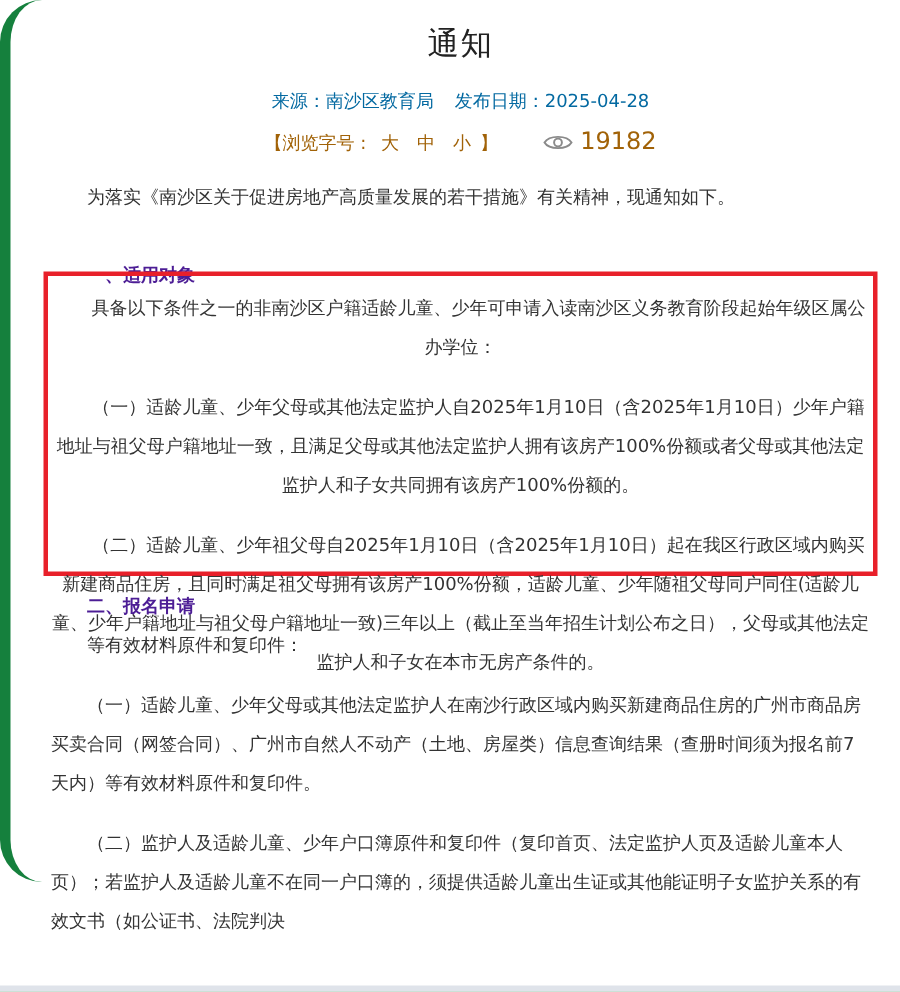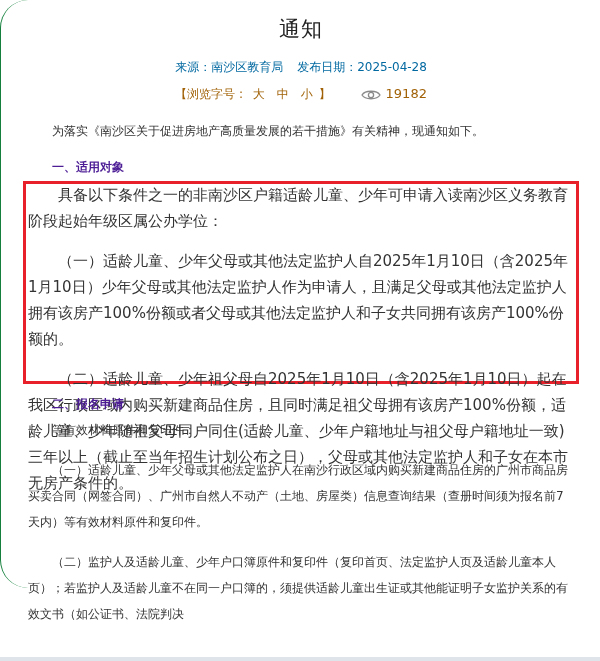--- a/index.html
+++ b/index.html
@@ -13,21 +13,21 @@
       overflow: hidden;
       position: relative;
       font-family: "DejaVu Sans", "Liberation Sans", sans-serif;
       color: #333333;
     }
     .page {
       position: absolute;
       left: 0; top: 0;
       width: 600px;
       height: 588px;
-      border-left: 1px solid #15803d;
+      border-left: 7px solid #15803d;
       box-sizing: border-box;
       border-radius: 28px;
     }
     .title {
       position: absolute;
       top: 14px;
       left: 0;
       width: 600px;
       text-align: center;
       font-size: 21px;
@@ -58,21 +58,21 @@
     }
     .fontsize-row .opt {
       cursor: pointer;
       padding: 0 6px;
     }
     .fontsize-row .views {
       margin-left: 26px;
       display: inline-flex;
       align-items: center;
       gap: 5px;
-      font-size: 13px;
+      font-size: 16px;
     }
     .fontsize-row svg { vertical-align: middle; }
     .content {
       position: absolute;
       left: 27px;
       top: 118px;
       width: 546px;
       font-size: 12px;
       line-height: 26px;
       color: #333333;
@@ -93,24 +93,25 @@
       left: 22px;
       top: 181px;
       width: 556px;
       height: 203px;
       border: 3px solid #e8202a;
       box-sizing: border-box;
     }
     .box-content {
       position: absolute;
       left: 27px;
-      top: 182px;
+      top: 192px;
       width: 546px;
-      font-size: 15px;
+      font-size: 12px;
       line-height: 26px;
+      text-align: center;
     }
     .sec2 {
       position: absolute;
       left: 27px;
       top: 391px;
       width: 546px;
       font-size: 12px;
       line-height: 26px;
     }
     .bottom-bar {
@@ -140,29 +141,29 @@
         <svg width="20" height="12" viewBox="0 0 20 12">
           <path d="M1 6 C4 1, 16 1, 19 6 C16 11, 4 11, 1 6 Z" fill="none" stroke="#8a8a8a" stroke-width="1.3"></path>
           <circle cx="10" cy="6" r="2.6" fill="none" stroke="#8a8a8a" stroke-width="1.3"></circle>
         </svg>
       </span>
       <span>19182</span>
     </span>
   </div>
 
   <div class="content">
-    <p class="p" style="margin-bottom:10px;">为落实《南沙区关于促进房地产高质量发展的若干措施》有关精神，现通知如下。</p>
+    <p class="p" style="margin-bottom:26px;">为落实《南沙区关于促进房地产高质量发展的若干措施》有关精神，现通知如下。</p>
     <p class="heading">一、适用对象</p>
   </div>
 
   <div class="highlight-box"></div>
 
   <div class="box-content">
     <p class="p spaced">具备以下条件之一的非南沙区户籍适龄儿童、少年可申请入读南沙区义务教育阶段起始年级区属公办学位：</p>
-    <p class="p spaced">（一）适龄儿童、少年父母或其他法定监护人自2025年1月10日（含2025年1月10日）少年父母或其他法定监护人作为申请人，且满足父母或其他法定监护人拥有该房产100%份额或者父母或其他法定监护人和子女共同拥有该房产100%份额的。</p>
+    <p class="p spaced">（一）适龄儿童、少年父母或其他法定监护人自2025年1月10日（含2025年1月10日）少年户籍地址与祖父母户籍地址一致，且满足父母或其他法定监护人拥有该房产100%份额或者父母或其他法定监护人和子女共同拥有该房产100%份额的。</p>
     <p class="p">（二）适龄儿童、少年祖父母自2025年1月10日（含2025年1月10日）起在我区行政区域内购买新建商品住房，且同时满足祖父母拥有该房产100%份额，适龄儿童、少年随祖父母同户同住(适龄儿童、少年户籍地址与祖父母户籍地址一致)三年以上（截止至当年招生计划公布之日），父母或其他法定监护人和子女在本市无房产条件的。</p>
   </div>
 
   <div class="sec2">
     <p class="heading spaced" style="margin-bottom:0;">二、报名申请</p>
     <p class="p spaced">等有效材料原件和复印件：</p>
     <p class="p spaced">（一）适龄儿童、少年父母或其他法定监护人在南沙行政区域内购买新建商品住房的广州市商品房买卖合同（网签合同）、广州市自然人不动产（土地、房屋类）信息查询结果（查册时间须为报名前7天内）等有效材料原件和复印件。</p>
     <p class="p">（二）监护人及适龄儿童、少年户口簿原件和复印件（复印首页、法定监护人页及适龄儿童本人页）；若监护人及适龄儿童不在同一户口簿的，须提供适龄儿童出生证或其他能证明子女监护关系的有效文书（如公证书、法院判决</p>
   </div>
 

